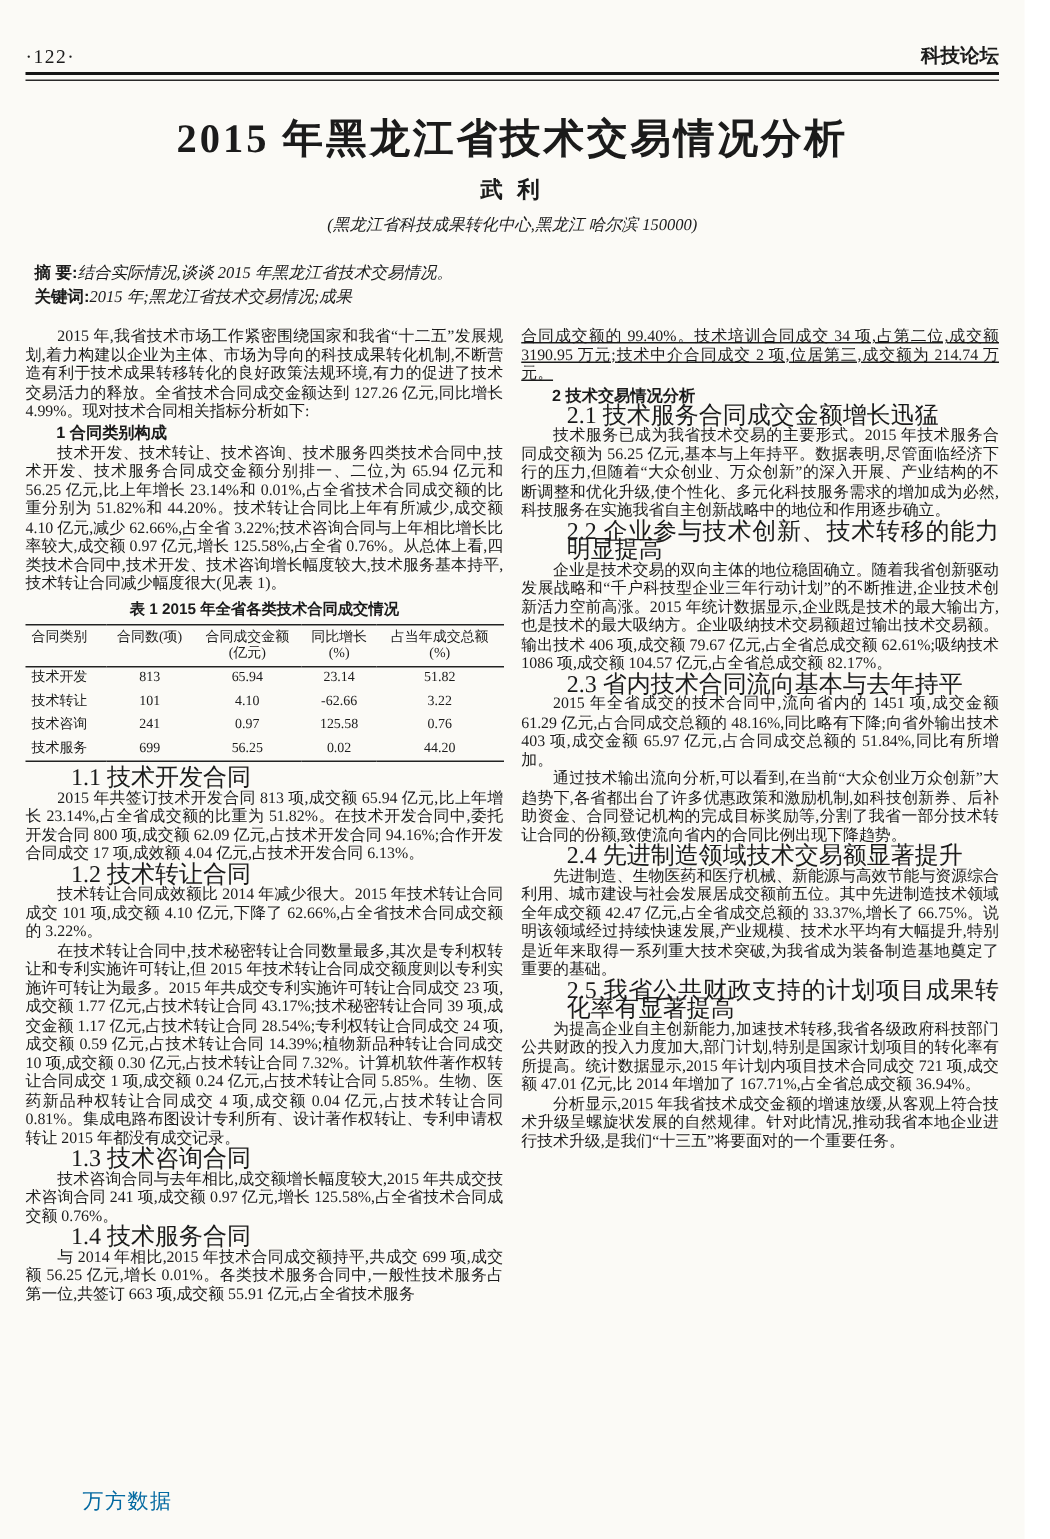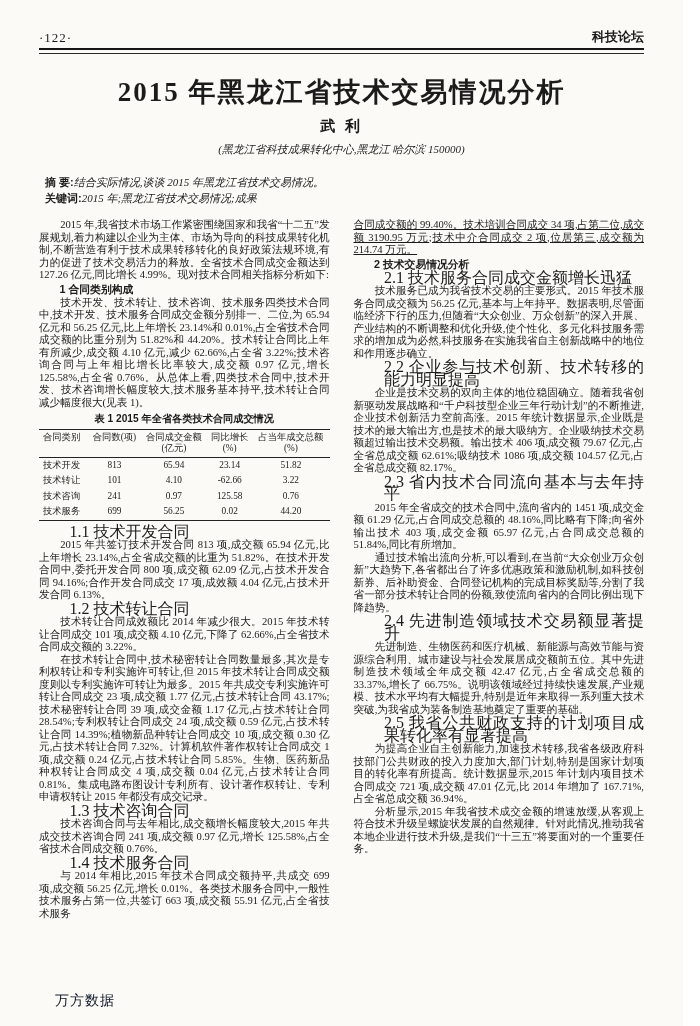--- a/index.html
+++ b/index.html
@@ -1,47 +1,47 @@
 <!DOCTYPE html>
 <html><head>
 <meta charset="utf-8">
 <style>
   html,body{margin:0;padding:0;}
   .page{
     width:683px;height:1026px;box-sizing:border-box;
     background:#fbfaf6;color:#1b1b1b;position:relative;
-    padding:0 39px;
+    padding:0 17px;
     font-family:"Liberation Serif","DejaVu Serif",serif;
   }
   .running-head{display:flex;justify-content:space-between;align-items:flex-end;padding-top:28px;}
   .page-number{font-size:13px;letter-spacing:1px;}
   .journal-section{font-size:13px;font-weight:bold;font-family:Liberation Mono, monospace;}
   .head-rule{margin-top:2px;height:3px;border-top:2.5px solid #151515;border-bottom:1px solid #2a2a2a;}
   .title{text-align:center;font-size:27px;font-weight:bold;letter-spacing:2px;margin:20px 0 7px;}
   .author{text-align:center;font-size:15px;font-weight:bold;letter-spacing:3px;margin-bottom:6px;}
   .affiliation{text-align:center;font-size:11px;font-style:italic;margin-bottom:17px;}
   .meta{font-size:11px;line-height:16px;margin:0 6px;}
   .meta .label{font-weight:bold;font-style:normal;font-family:"Liberation Sans","DejaVu Sans",sans-serif;text-align:right;}
   .meta .val{font-style:italic;}
-  .columns{display:flex;gap:24px;margin-top:13px;}
+  .columns{display:flex;gap:12px;margin-top:13px;}
   .col{flex:1;min-width:0;font-size:10.6px;line-height:12.5px;text-align:justify;}
   .col p{margin:0;text-indent:2em;}
   .col p.noindent{text-indent:0;text-decoration:underline;}
   .h-lv1{font-family:"Liberation Sans","DejaVu Sans",sans-serif;font-weight:bold;font-size:10.8px;
          padding-left:1.9em;margin:1px 0;line-height:13px;}
   .h-lv2{font-weight:normal;font-size:16px;padding-left:1.9em;margin:1px 0;line-height:12.5px;}
   .table-caption{text-align:center;font-weight:bold;font-size:10.2px;margin:4px 0 3px;
                  font-family:"Liberation Sans","DejaVu Sans",sans-serif;}
   table.stats{width:100%;border-collapse:collapse;font-size:9.3px;margin-bottom:5px;
               border-top:1.6px solid #222;border-bottom:1.6px solid #222;}
   table.stats th{font-weight:normal;text-align:center;vertical-align:top;
                  padding:2.5px 1px;line-height:11px;border-bottom:1.4px solid #222;}
   table.stats td{text-align:center;padding:2px 1px;line-height:11.5px;}
   table.stats th:first-child,table.stats td:first-child{text-align:left;padding-left:4px;width:17%;}
-  .watermark{position:absolute;left:55px;bottom:16px;font-size:14px;color:#0f172a;
+  .watermark{position:absolute;left:55px;bottom:16px;font-size:14px;color:#0369a1;
              font-family:"Liberation Sans","DejaVu Sans",sans-serif;letter-spacing:1px;}
 </style>
 </head>
 <body>
 
 <div class="page">
 
   <div class="running-head">
     <span class="page-number">·122·</span>
     <span class="journal-section">科技论坛</span>

